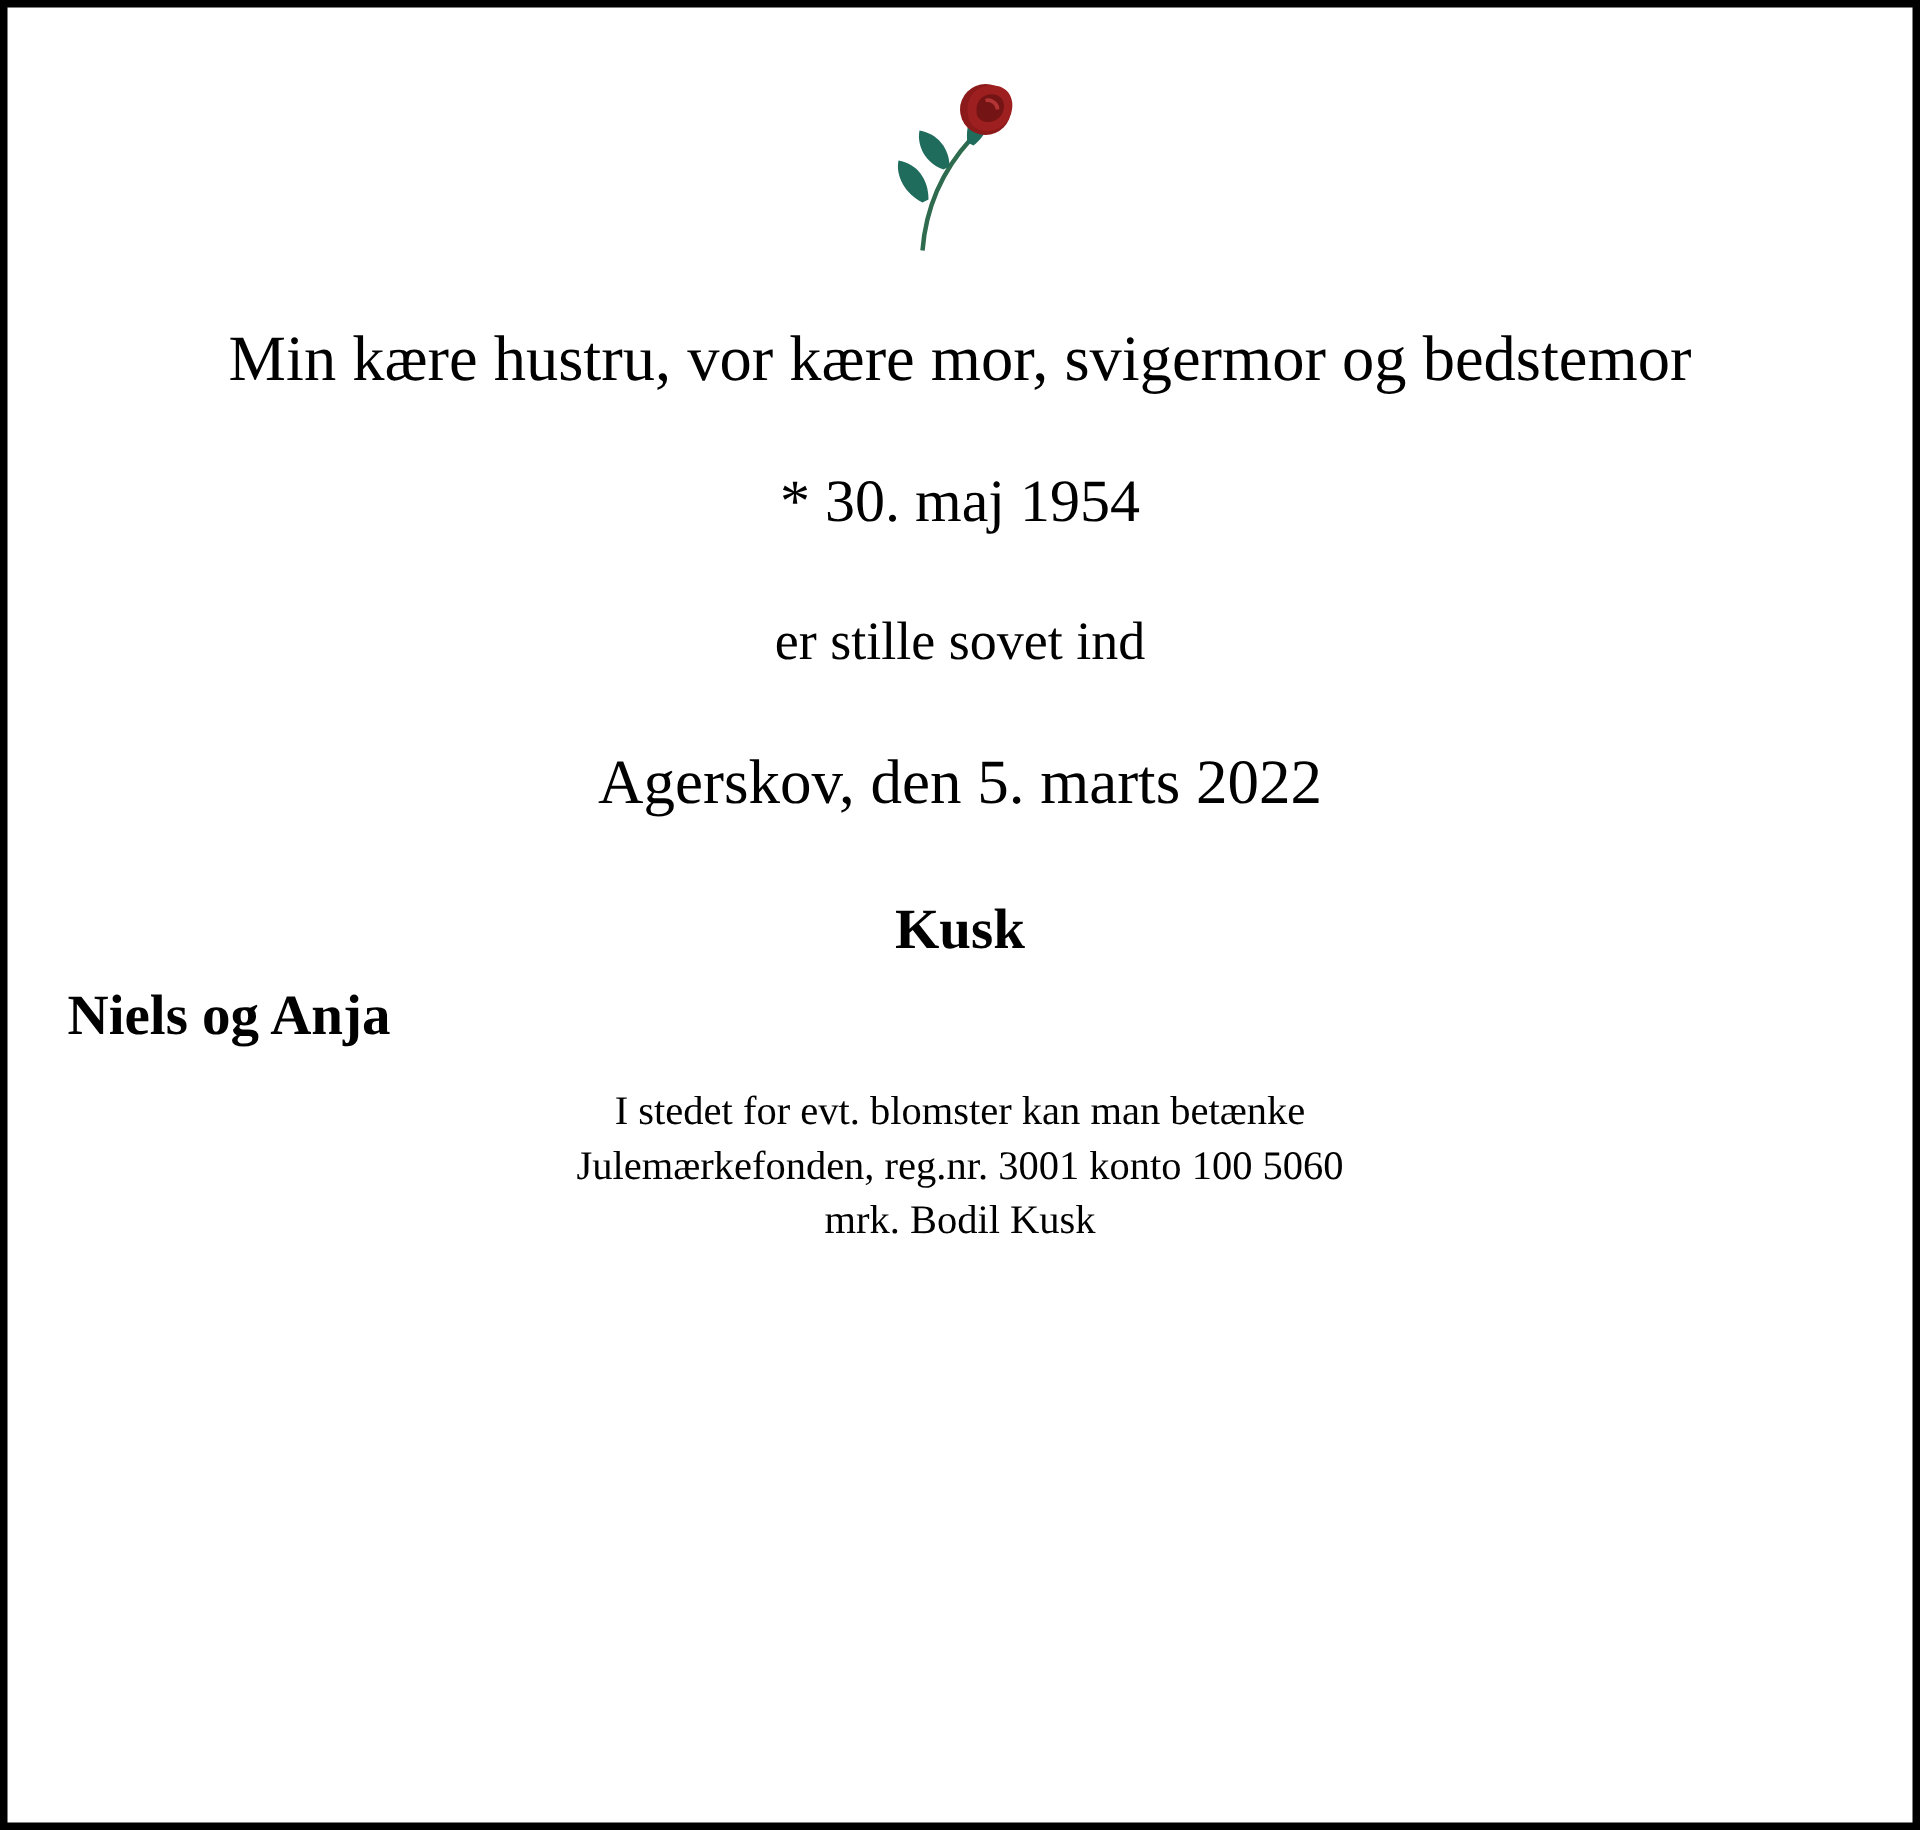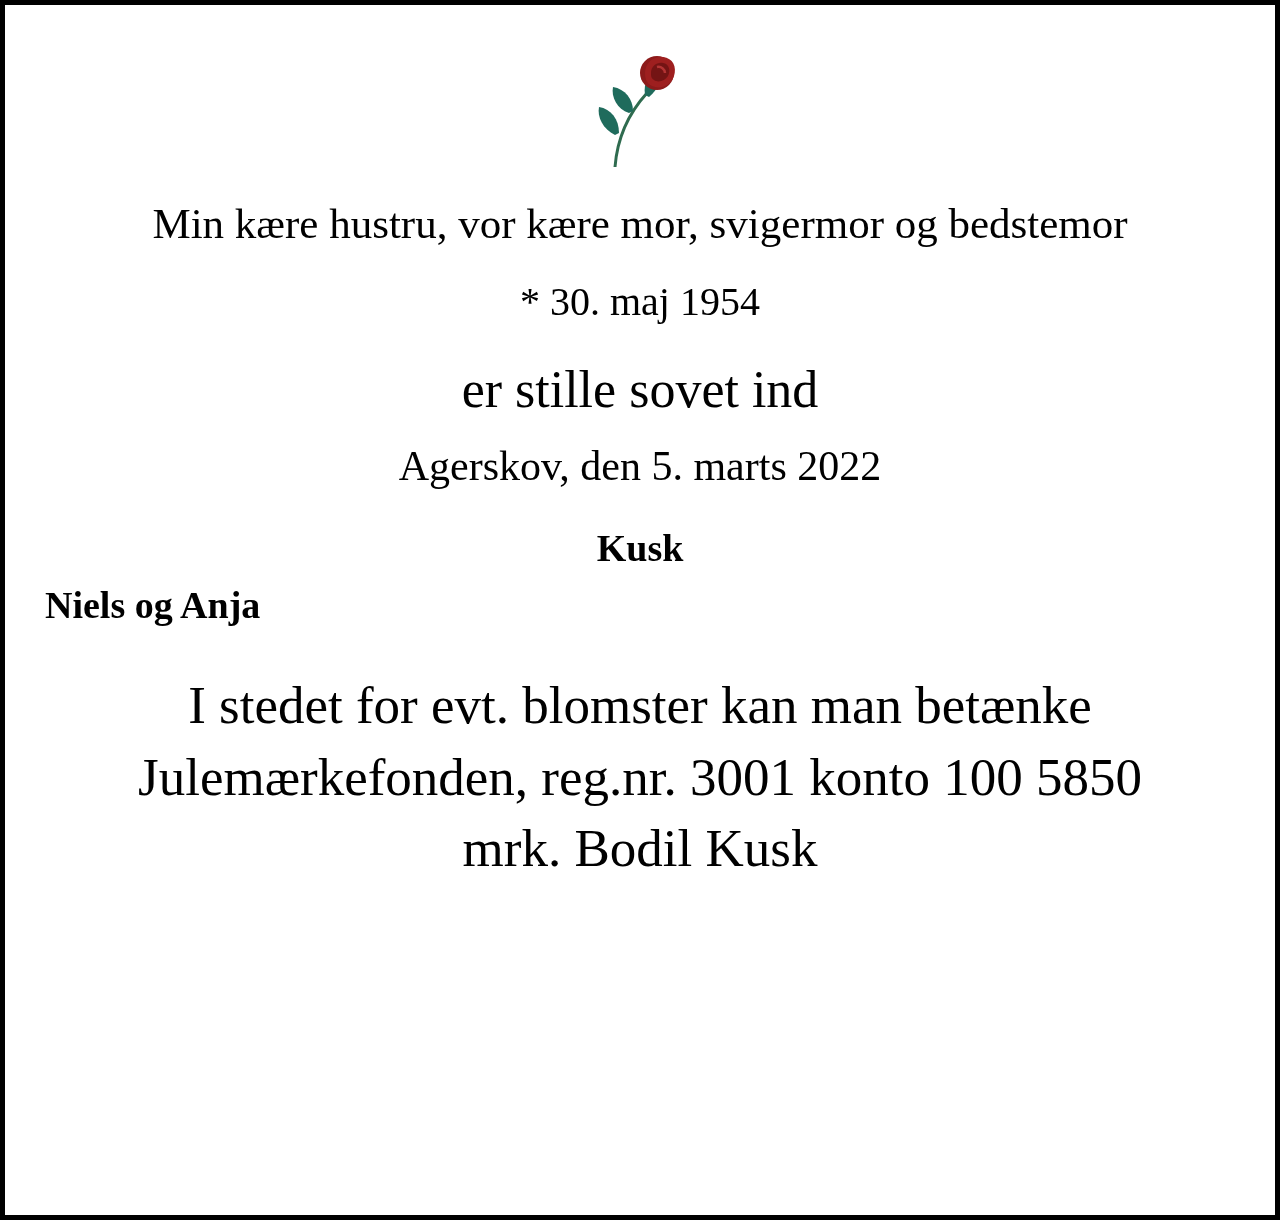--- a/index.html
+++ b/index.html
@@ -17,20 +17,21 @@
   .notice {
     box-sizing: border-box;
     width: 1280px;
     height: 1220px;
     border: 5px solid #000000;
     background: #ffffff;
     padding: 34px 40px 20px 40px;
     display: flex;
     flex-direction: column;
     align-items: center;
+    gap: 16px;
   }
   .rose-wrap {
     width: 100%;
     display: flex;
     justify-content: center;
     margin-top: 10px;
     margin-bottom: 18px;
   }
   .rose {
     display: block;
@@ -49,22 +50,22 @@
     font-size: 58px;
     font-weight: bold;
     margin-bottom: 24px;
     letter-spacing: 0.5px;
   }
   .born {
     font-size: 40px;
     margin-bottom: 30px;
   }
   .sleep {
-    font-size: 52px;
-    margin-bottom: 18px;
+    font-size: 36px;
+    margin-bottom: 30px;
   }
   .place-date {
     font-size: 42px;
     margin-bottom: 28px;
   }
   .survivors {
     width: 100%;
     font-weight: bold;
     font-size: 38px;
     line-height: 1.5;
@@ -80,22 +81,21 @@
   }
   .survivors .row-last {
     text-align: center;
   }
   .ceremony {
     font-size: 41px;
     margin-top: 34px;
     line-height: 1.35;
   }
   .flowers {
-    font-size: 53px;
-    margin-top: 36px;
+    font-size: 27px;
     line-height: 1.35;
   }
 </style>
 </head>
 <body>
 
 <div class="notice">
 
   <div class="rose-wrap">
     <svg class="rose" width="110" height="120" viewBox="0 0 110 120">
@@ -122,17 +122,17 @@
   <div class="survivors">
     <div class="row-single">Kusk</div>
     <div class="row-pair">
       <span>Niels og Anja</span>
     </div>
   </div>
 
 
   <div class="line flowers">
     <div>I stedet for evt. blomster kan man betænke</div>
-    <div>Julemærkefonden, reg.nr. 3001 konto 100 5850</div>
+    <div>Julemærkefonden, reg.nr. 3001 konto 100 5060</div>
     <div>mrk. Bodil Kusk</div>
   </div>
 
 </div>
 
 </body></html>

